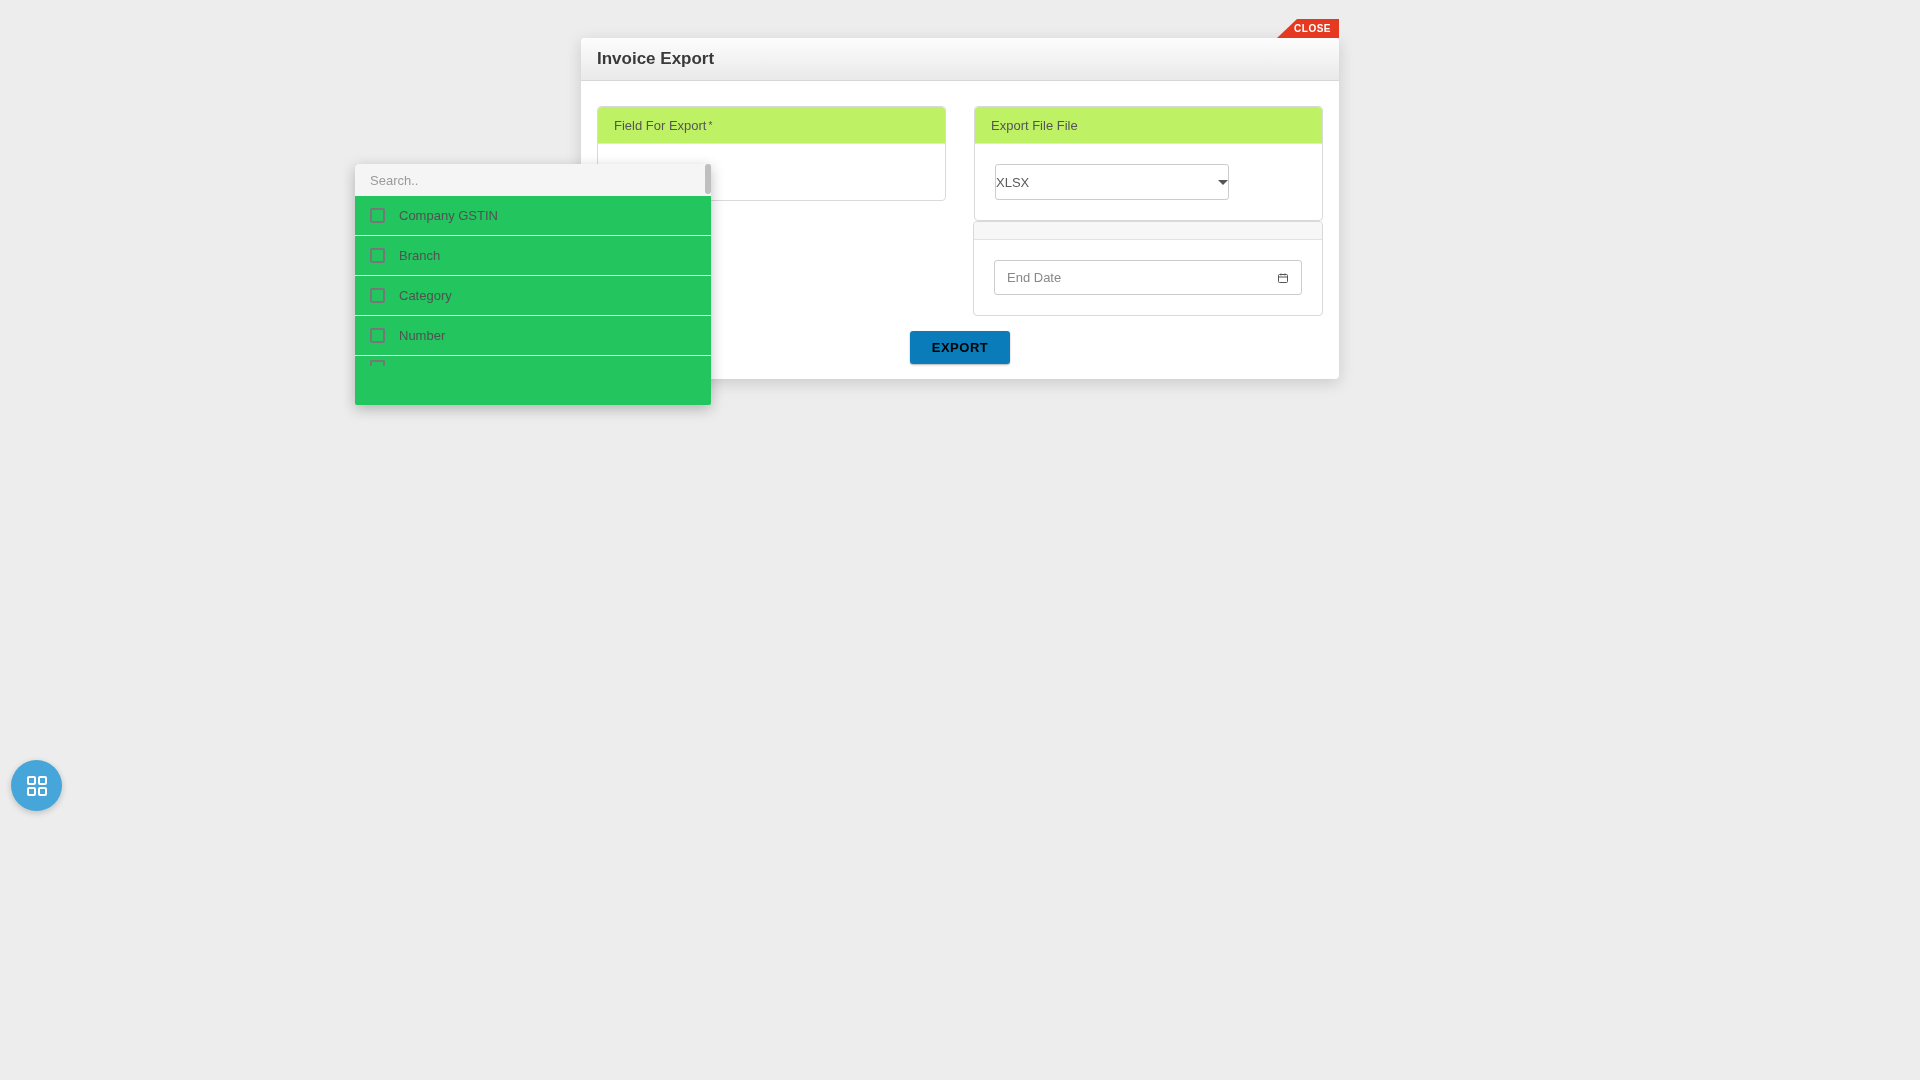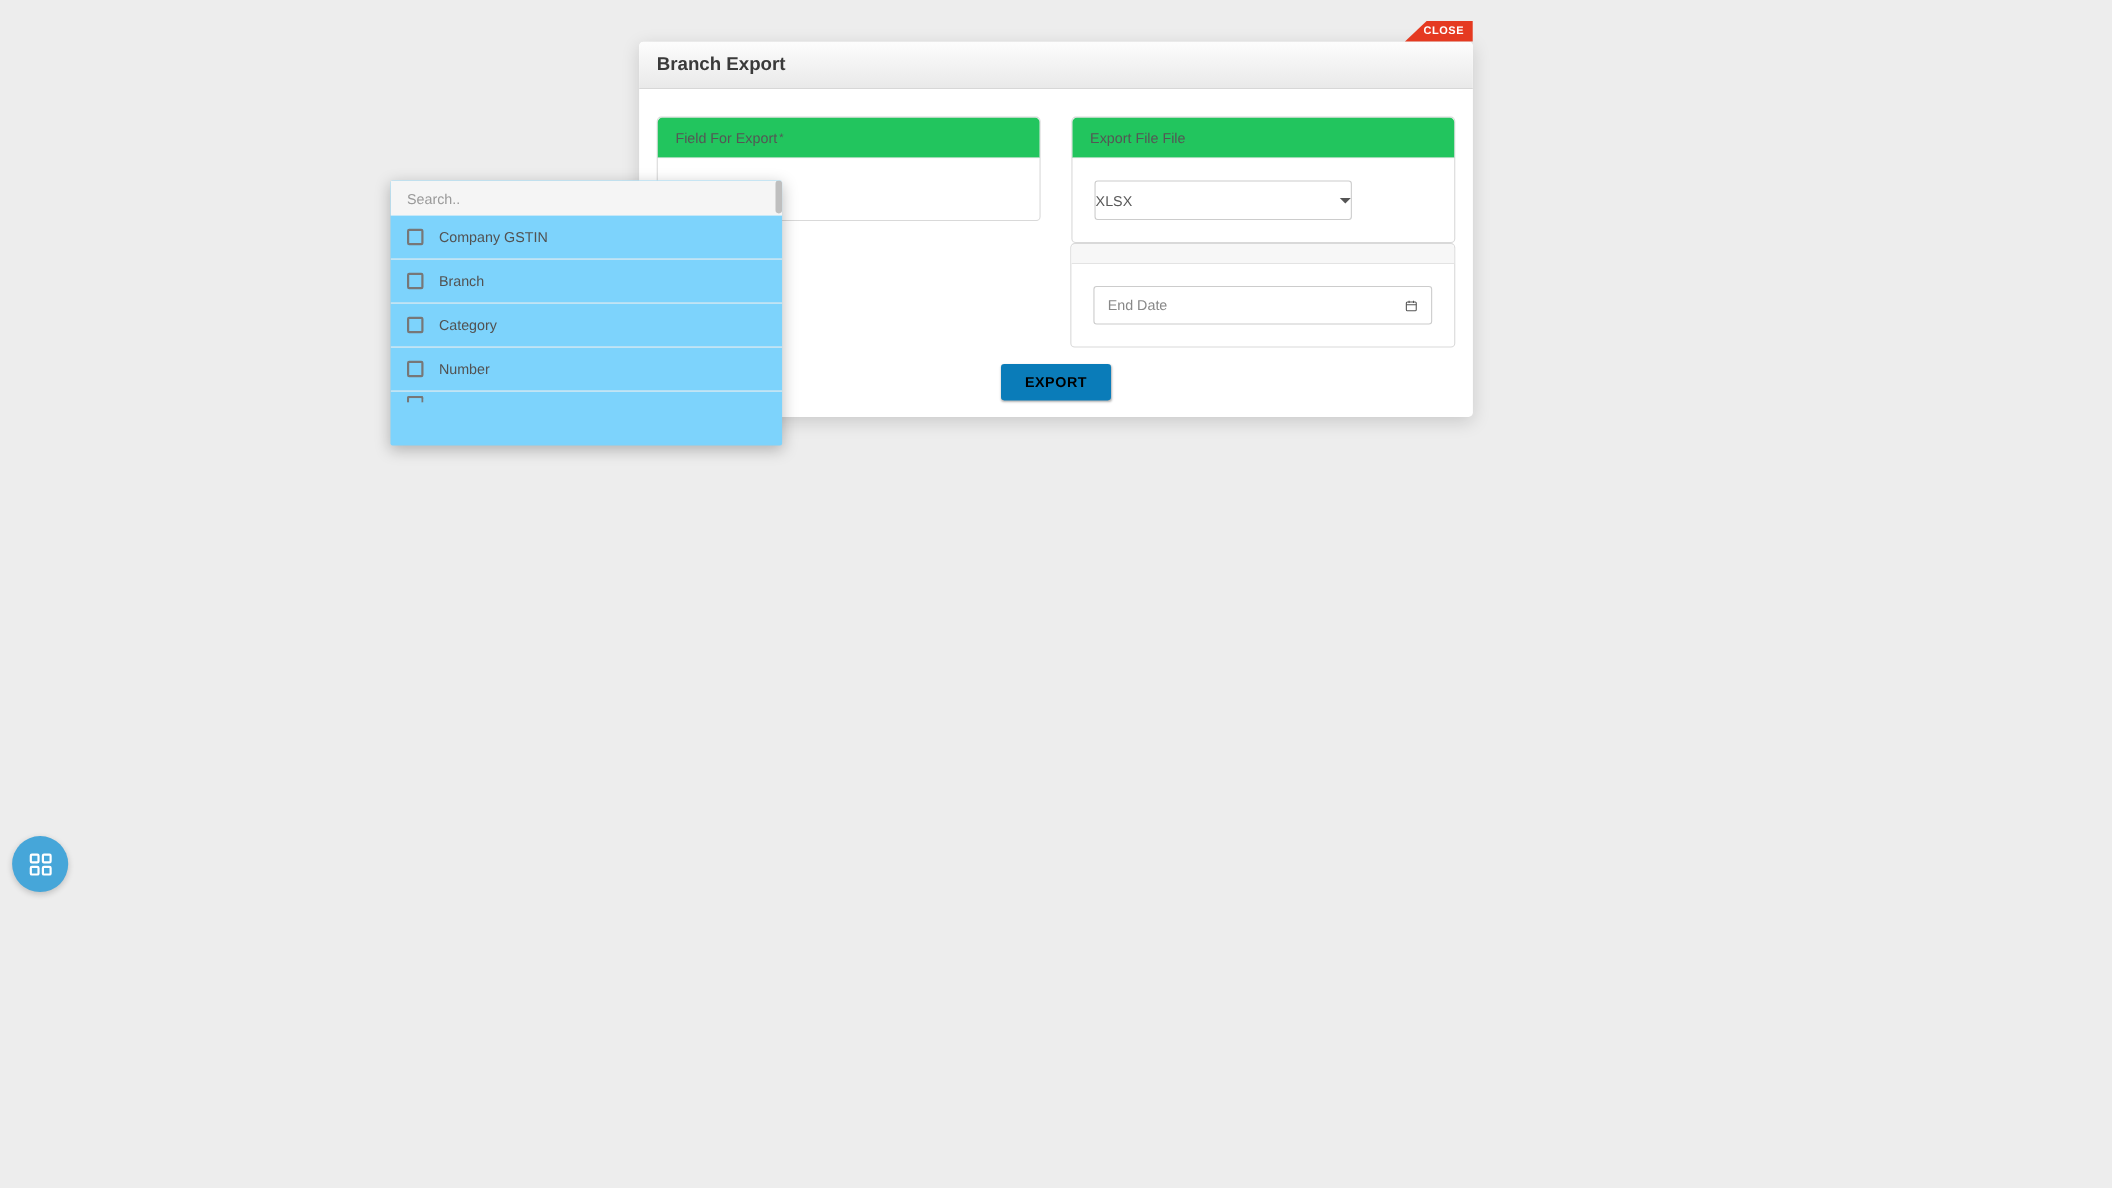--- a/index.html
+++ b/index.html
@@ -72,21 +72,21 @@
       border: 1px solid #d9d9d9;
       border-radius: 4px;
       flex: 1;
       min-width: 0;
     }
     .card-header {
       height: 37px;
       display: flex;
       align-items: center;
       padding: 0 16px;
-      background: #22c55e;
+      background: #bef264;
       border-bottom: 1px solid #e3e3e3;
       border-radius: 4px 4px 0 0;
       font-size: 13px;
       color: #555;
     }
     .card-body {
       padding: 20px;
     }
     .select-box {
       border: 1px solid #ccc;
@@ -164,21 +164,21 @@
       cursor: pointer;
       box-shadow: 0 1px 2px rgba(0,0,0,0.3);
     }
     
     .dropdown-panel {
       position: absolute;
       top: 164px;
       left: 355px;
       width: 356px;
       height: 241px;
-      background: #7dd3fc;
+      background: #22c55e;
       box-shadow: 0 4px 14px rgba(0,0,0,0.25);
       z-index: 20;
       border-radius: 2px;
       overflow: hidden;
     }
     .dropdown-search {
       background: #f5f5f5;
       height: 32px;
       position: relative;
     }
@@ -253,21 +253,21 @@
   </style>
 </head>
 <body>
 
 <div class="modal-wrapper">
   <div class="close-tab">
     <span>CLOSE</span>
   </div>
   <div class="modal">
     <div class="modal-header">
-      <span class="modal-title">Branch Export</span>
+      <span class="modal-title">Invoice Export</span>
     </div>
 
     <div class="content">
       <div class="card" style="height:95px;">
         <div class="card-header">
           <span>Field For Export</span>
           <span class="asterisk">*</span>
         </div>
         <div class="card-body"></div>
       </div>

